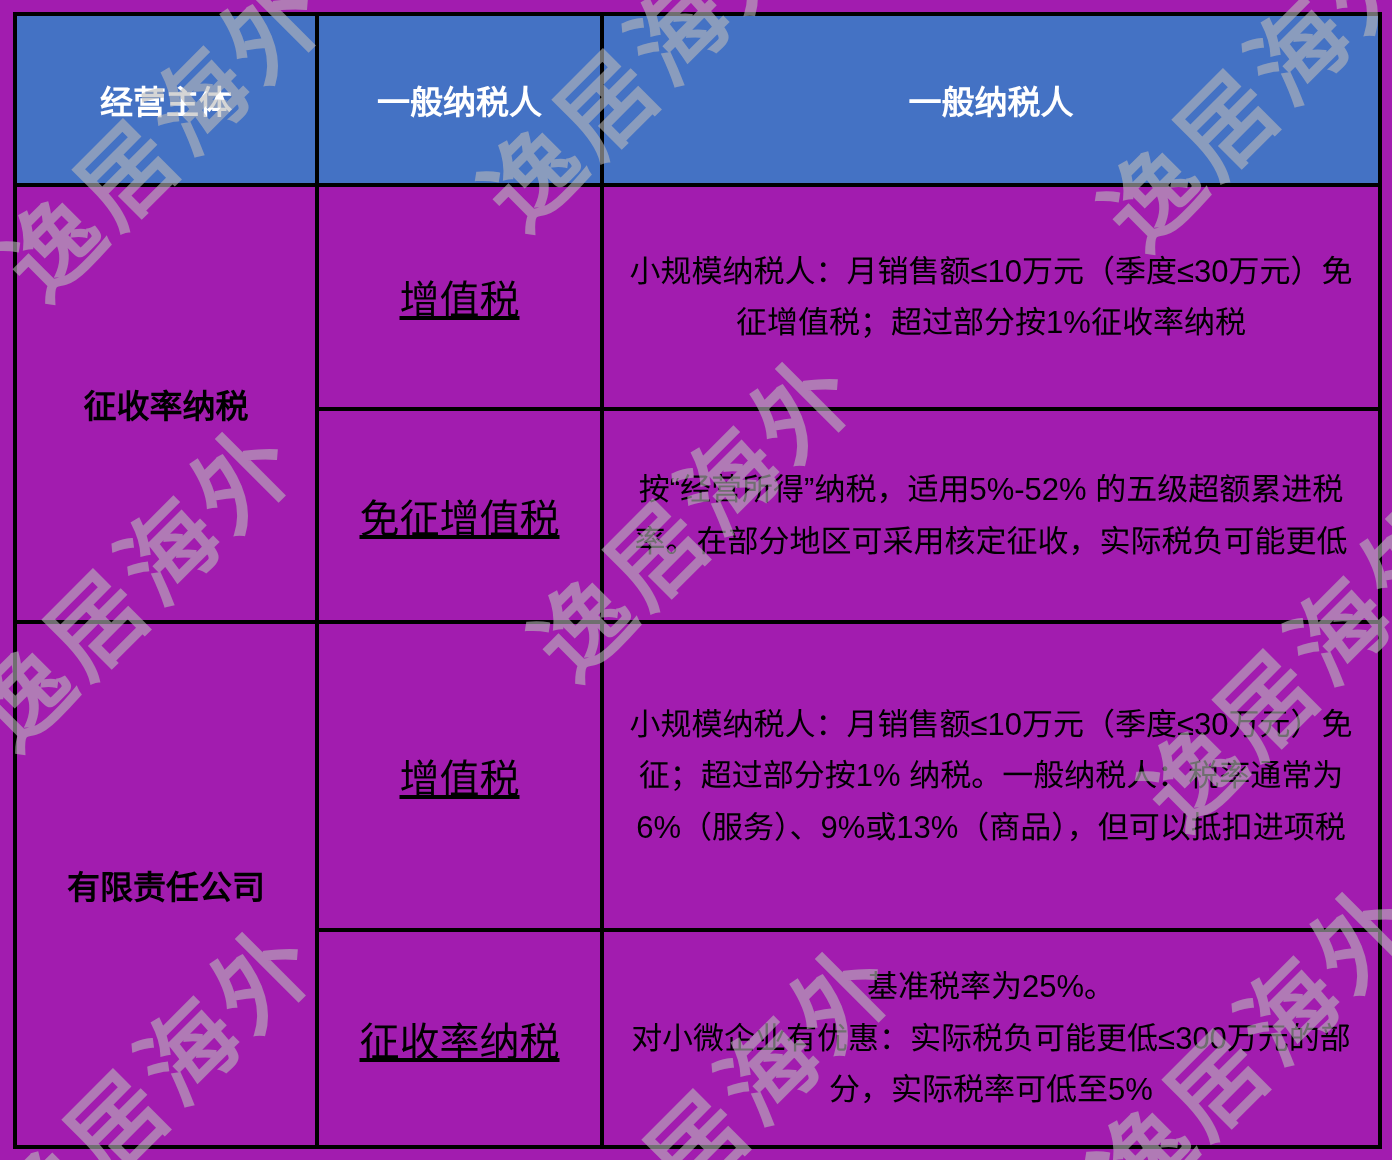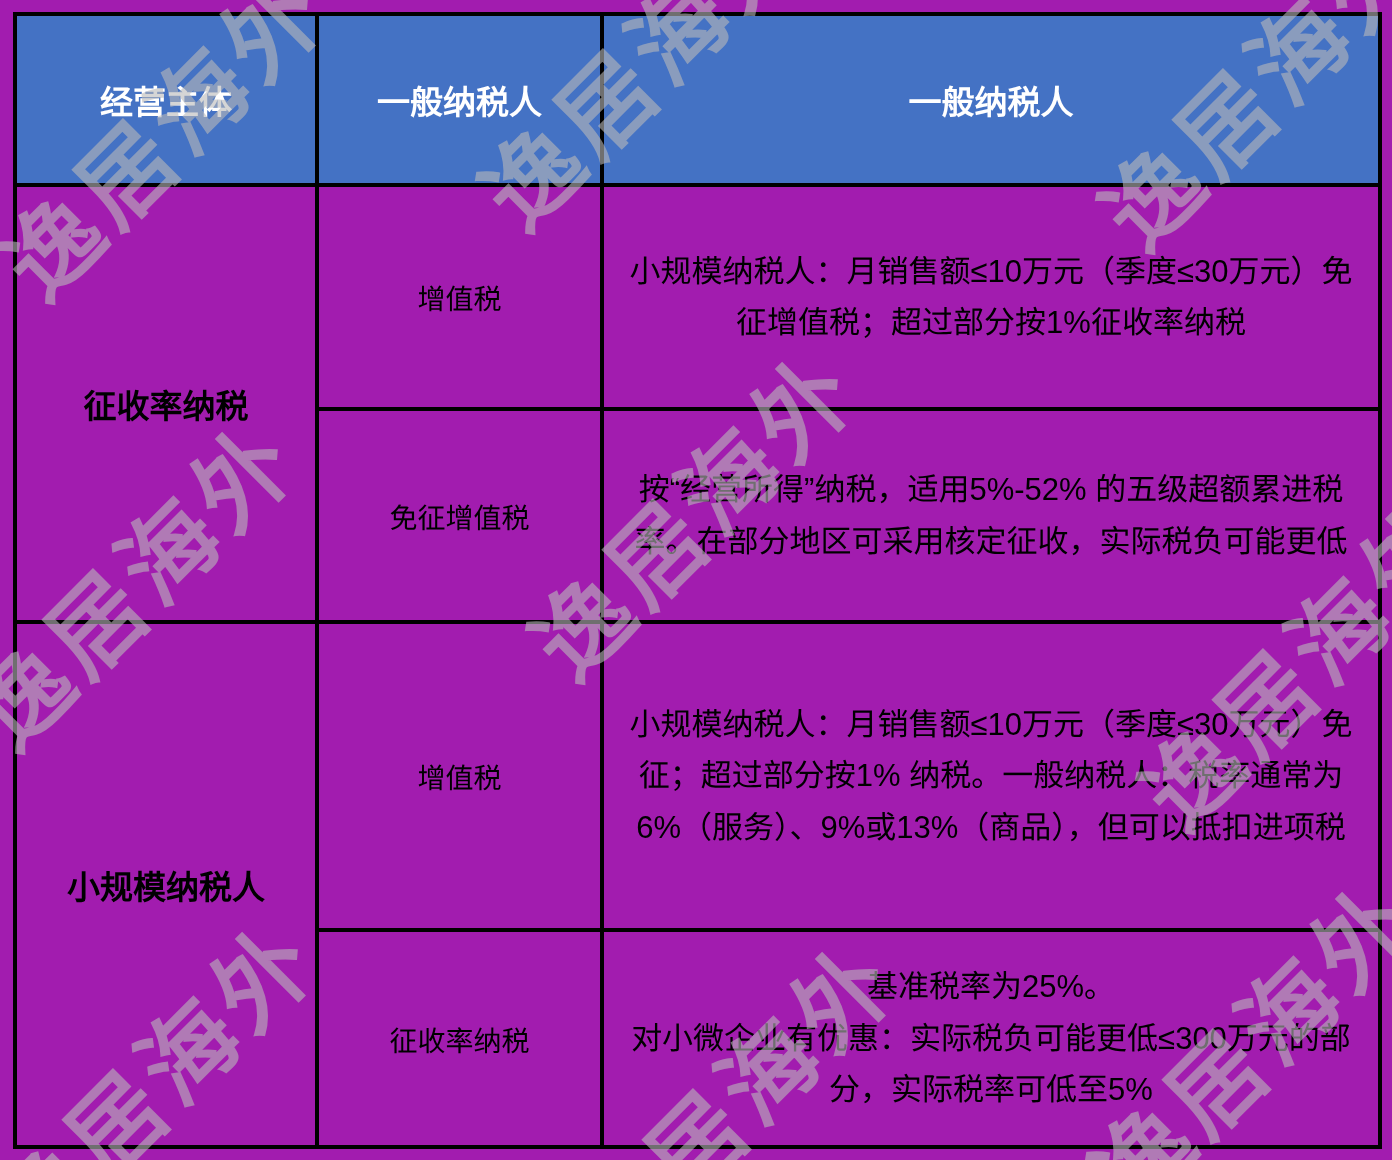--- a/index.html
+++ b/index.html
@@ -36,22 +36,23 @@
     background:#4472C4;
     color:#ffffff;
     font-size:33px;
     font-weight:bold;
   }
   td.entity-cell{
     font-size:33px;
     font-weight:bold;
   }
   td.tax-cell{
-    font-size:28px;
+    font-size:40px;
     font-weight:normal;
+    text-decoration:underline;
   }
   td.std-cell{
     font-size:31px;
     line-height:1.66;
     padding:10px 13px;
     white-space:pre-line; 
   }
   .watermark-layer{
     position:absolute;inset:0;
     pointer-events:none;
@@ -89,21 +90,21 @@
       <tr class="row-1">
         <td class="entity-cell" rowspan="2">征收率纳税</td>
         <td class="tax-cell">增值税</td>
         <td class="std-cell">小规模纳税人：月销售额≤10万元（季度≤30万元）免征增值税；超过部分按1%征收率纳税</td>
       </tr>
       <tr class="row-2">
         <td class="tax-cell">免征增值税</td>
         <td class="std-cell">按“经营所得”纳税，适用5%-52% 的五级超额累进税率。在部分地区可采用核定征收，实际税负可能更低</td>
       </tr>
       <tr class="row-3">
-        <td class="entity-cell" rowspan="2">小规模纳税人</td>
+        <td class="entity-cell" rowspan="2">有限责任公司</td>
         <td class="tax-cell">增值税</td>
         <td class="std-cell">小规模纳税人：月销售额≤10万元（季度≤30万元）免征；超过部分按1% 纳税。一般纳税人：税率通常为6%（服务）、9%或13%（商品），但可以抵扣进项税</td>
       </tr>
       <tr class="row-4">
         <td class="tax-cell">征收率纳税</td>
         <td class="std-cell">基准税率为25%。
 对小微企业有优惠：实际税负可能更低≤300万元的部分，实际税率可低至5%</td>
       </tr>
     </tbody>
   </table>

